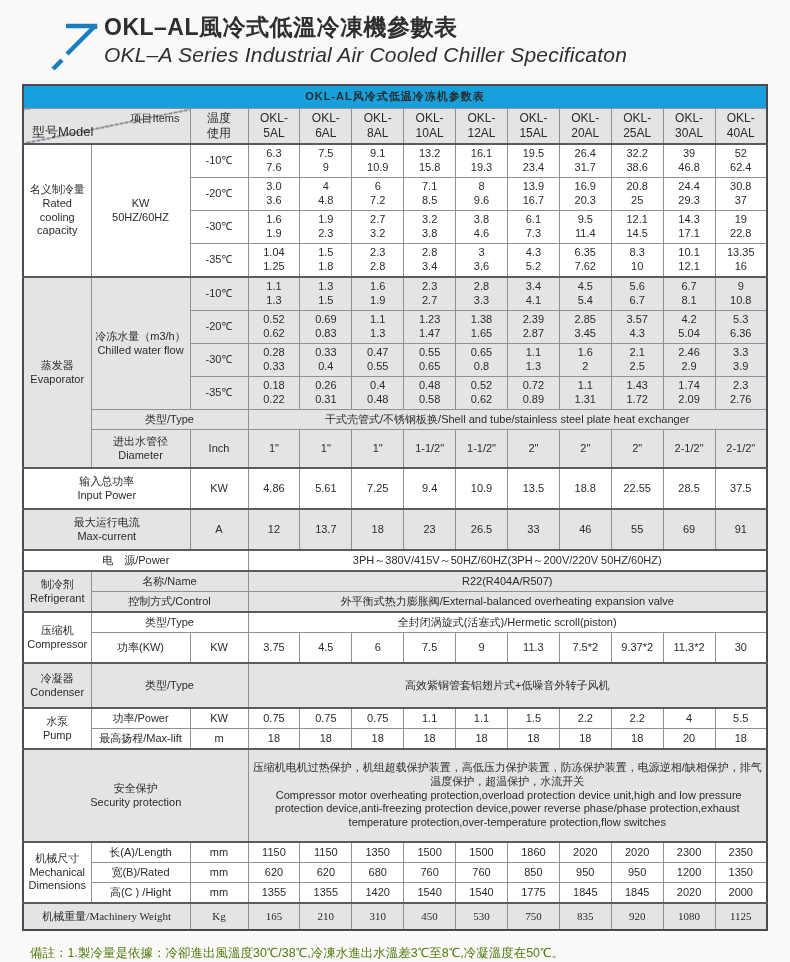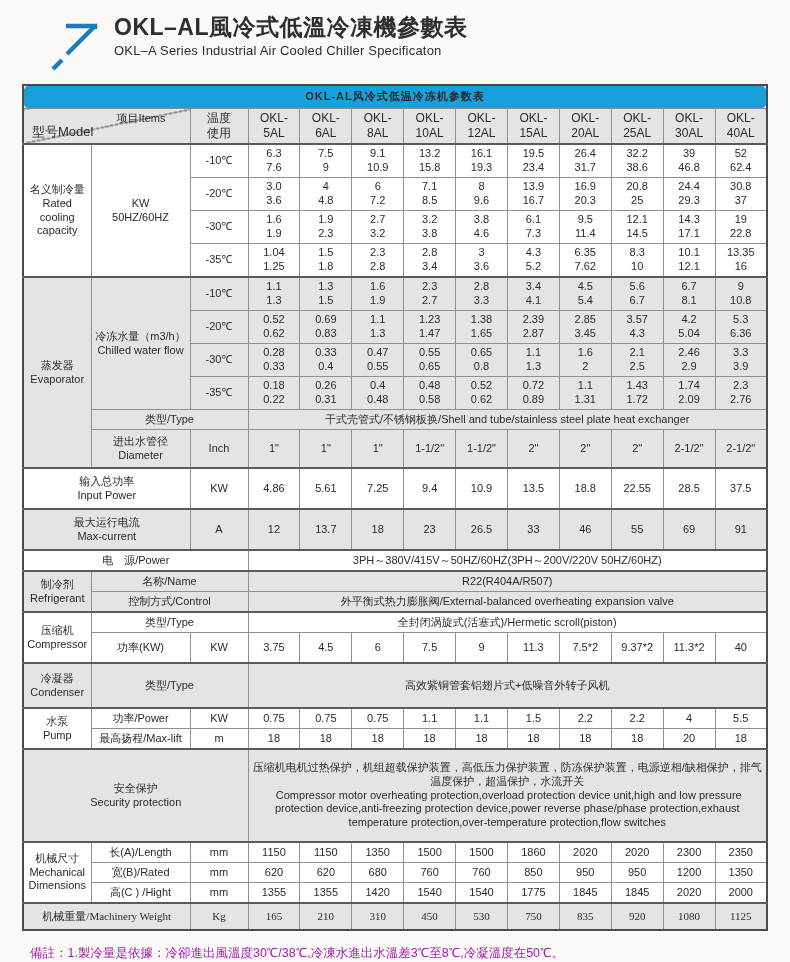--- a/index.html
+++ b/index.html
@@ -3,59 +3,59 @@
 <meta charset="utf-8">
 <style>
   html,body{margin:0;padding:0;}
   body{
     width:790px;height:962px;
     background:#faf9f7;
     font-family:"Liberation Sans",sans-serif;
     color:#2b2b2b;
     overflow:hidden;
   }
-  .header{display:flex;align-items:flex-start;gap:10px;padding:14px 0 0 50px;}
+  .header{display:flex;align-items:flex-start;gap:0;padding:14px 0 0 50px;}
   .logo{width:54px;height:58px;flex:0 0 auto;margin-top:2px;}
   .t-zh{font-size:23px;font-weight:600;color:#2e2e2e;letter-spacing:.5px;line-height:1.15;}
-  .t-en{font-size:13px;color:#2e2e2e;margin-top:3px;letter-spacing:.2px;}
+  .t-en{font-size:21px;color:#2e2e2e;margin-top:3px;letter-spacing:.2px;font-style:italic;}
 
   table.spec{
     margin:10px 0 0 22px;width:746px;
     border-collapse:collapse;table-layout:fixed;
     border:2px solid #4a4a50;background:#fff;
   }
   table.spec td{
     border:1px solid #8f8f97;
     font-size:11px;line-height:1.25;
     text-align:center;vertical-align:middle;
     padding:1px 2px;color:#2b2b2b;
     overflow:hidden;word-wrap:break-word;
   }
-  td.banner{color:#fff;font-size:15px;font-weight:bold;height:20px;border-bottom:2px solid #45454c;letter-spacing:1px;border-radius:8px;}
+  td.banner{color:#fff;font-size:15px;font-weight:bold;height:20px;border-bottom:2px solid #45454c;letter-spacing:1px;}
   tr.hdr td{height:32px;font-size:12px;}
   .g td, td.g{background:#e4e4e4;}
   tr.w td{background:#fff;}
   tr.vrow td{height:30px;}
   tr.s td{height:17px;}
   tr.dia td{height:35px;}
   tr.tall td{height:37px;}
   tr.cp td{height:27px;}
   tr.cond td{height:41px;}
   tr.secr td{height:89px;margin-left:28px;}
   tr.wt td{height:23px;font-family:Liberation Serif, serif;}
   tr.sb td{border-top:2px solid #5a5a61;}
   td.sec-text{text-align:left;padding:3px 6px;font-size:11px;line-height:1.32;}
   td.diag{position:relative;background:
     linear-gradient(to bottom right,
       rgba(0,0,0,0) calc(50% - .8px), #8f8f97 calc(50% - .8px),
       #8f8f97 calc(50% + .8px), rgba(0,0,0,0) calc(50% + .8px)), #e4e4e4;}
-  td.diag .di{position:absolute;top:3px;right:24px;font-size:11px;}
+  td.diag .di{position:absolute;top:3px;right:10px;font-size:11px;}
   td.diag .dm{position:absolute;bottom:3px;left:8px;font-size:13px;}
 
-  .notes{margin:13px 16px 0 30px;color:#a21caf;}
+  .notes{margin:13px 16px 0 30px;color:#4d7c0f;}
   .nline{font-size:12.5px;line-height:1.48;}
 </style>
 </head>
 <body>
 
 <div class="header">
   <svg class="logo" viewBox="0 0 54 58">
     <g stroke="#1a7dc0" stroke-width="4.5" fill="none">
       <polyline points="16,10 45,10 45,13"></polyline>
       <line x1="45" y1="10" x2="17" y2="38"></line>
@@ -282,21 +282,21 @@
         <td>KW</td>
         <td>3.75</td>
         <td>4.5</td>
         <td>6</td>
         <td>7.5</td>
         <td>9</td>
         <td>11.3</td>
         <td>7.5*2</td>
         <td>9.37*2</td>
         <td>11.3*2</td>
-        <td>40</td>
+        <td>30</td>
       </tr>
       <tr class="cond g sb">
         <td>冷凝器<br>Condenser</td>
         <td colspan="2">类型/Type</td>
         <td colspan="10">高效紫铜管套铝翅片式+低噪音外转子风机</td>
       </tr>
       <tr class="s w sb">
         <td rowspan="2">水泵<br>Pump</td>
         <td>功率/Power</td>
         <td>KW</td>

